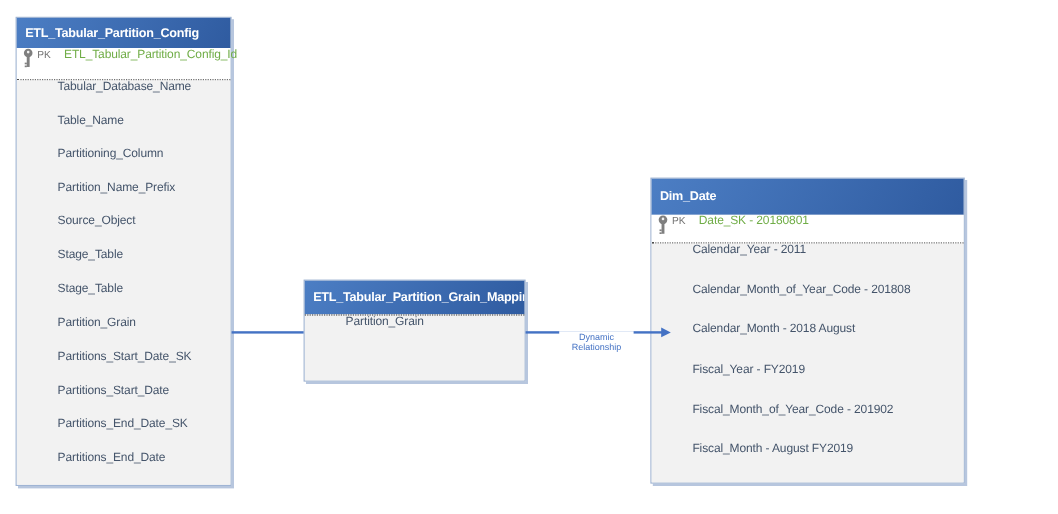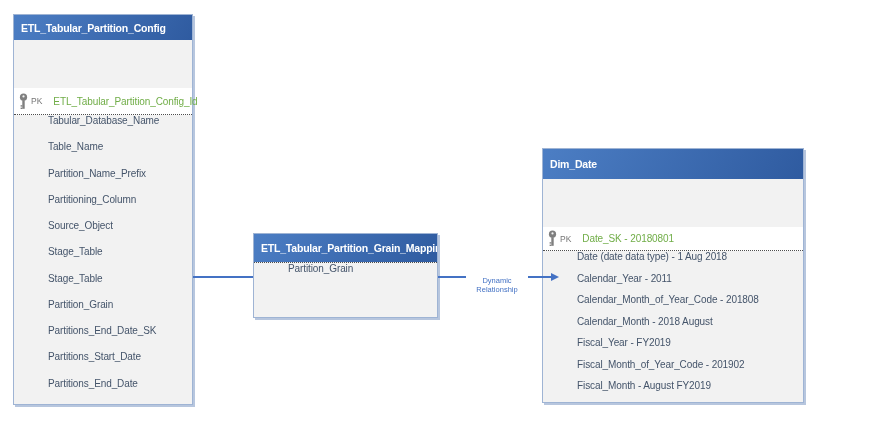--- a/index.html
+++ b/index.html
@@ -21,24 +21,24 @@
     box-shadow:2px 2px 0 var(--shadow-c);
     background:var(--body-bg);
   }
   .ent-header{
     flex:none;display:flex;align-items:center;
     background:linear-gradient(120deg,var(--header-g1),var(--header-g2));
     color:#fff;font-size:10.5px;font-weight:600;letter-spacing:-0.2px;
     padding-left:7px;white-space:nowrap;overflow:hidden;
   }
   .ent-pk{
-    flex:none;display:flex;align-items:center;
+    flex:none;display:flex;align-items:flex-start;
     background:var(--pk-bg);
     border-bottom:1px dotted var(--dotted);
-    padding-left:4px;white-space:nowrap;margin-top:48px;
+    padding-left:4px;white-space:nowrap;
   }
   .key-icon{display:inline-flex;align-items:center;margin-right:2px;}
   .pk-badge{font-size:8.5px;color:var(--pk-gray);letter-spacing:0;}
   .pk-name{font-size:10px;color:var(--pk-green);margin-left:11px;letter-spacing:-0.1px;}
   .ent-body{flex:1;display:flex;flex-direction:column;background:var(--body-bg);}
   .ent-body.dotted-top{border-top:1px dotted var(--dotted);}
   .ent-row{
     flex:1;display:flex;align-items:flex-start;padding-left:34px;
     font-size:10px;color:var(--row-text);letter-spacing:-0.1px;white-space:nowrap;
   }
@@ -91,42 +91,45 @@
       <span class="pk-name">ETL_Tabular_Partition_Config_Id</span>
     </div>
     <div class="ent-body">
       <div class="ent-row">
           <span>Tabular_Database_Name</span>
         </div>
       <div class="ent-row">
           <span>Table_Name</span>
         </div>
       <div class="ent-row">
-          <span>Partition_Name_Prefix</span>
+          <span>Partitioning_Column</span>
         </div>
       <div class="ent-row">
-          <span>Partitioning_Column</span>
+          <span>Partition_Name_Prefix</span>
         </div>
       <div class="ent-row">
           <span>Source_Object</span>
         </div>
       <div class="ent-row">
           <span>Stage_Table</span>
         </div>
       <div class="ent-row">
           <span>Stage_Table</span>
         </div>
       <div class="ent-row">
           <span>Partition_Grain</span>
         </div>
       <div class="ent-row">
-          <span>Partitions_End_Date_SK</span>
+          <span>Partitions_Start_Date_SK</span>
         </div>
       <div class="ent-row">
           <span>Partitions_Start_Date</span>
+        </div>
+      <div class="ent-row">
+          <span>Partitions_End_Date_SK</span>
         </div>
       <div class="ent-row">
           <span>Partitions_End_Date</span>
         </div>
     </div>
   </div>
 
   <div class="entity" id="ent-mapping">
     <div class="ent-header">
       <span>ETL_Tabular_Partition_Grain_Mapping</span>
@@ -150,23 +153,20 @@
             <rect x="4.3" y="7.2" width="2.4" height="8.6" fill="#7F7F7F"></rect>
             <rect x="2.6" y="12.2" width="1.8" height="1.4" fill="#7F7F7F"></rect>
             <rect x="2.6" y="14.6" width="1.8" height="1.4" fill="#7F7F7F"></rect>
           </svg>
       </span>
       <span class="pk-badge">PK</span>
       <span class="pk-name">Date_SK - 20180801</span>
     </div>
     <div class="ent-body">
       <div class="ent-row">
-          <span>Date (date data type) - 1 Aug 2018</span>
-        </div>
-      <div class="ent-row">
           <span>Calendar_Year - 2011</span>
         </div>
       <div class="ent-row">
           <span>Calendar_Month_of_Year_Code - 201808</span>
         </div>
       <div class="ent-row">
           <span>Calendar_Month - 2018 August</span>
         </div>
       <div class="ent-row">
           <span>Fiscal_Year - FY2019</span>

